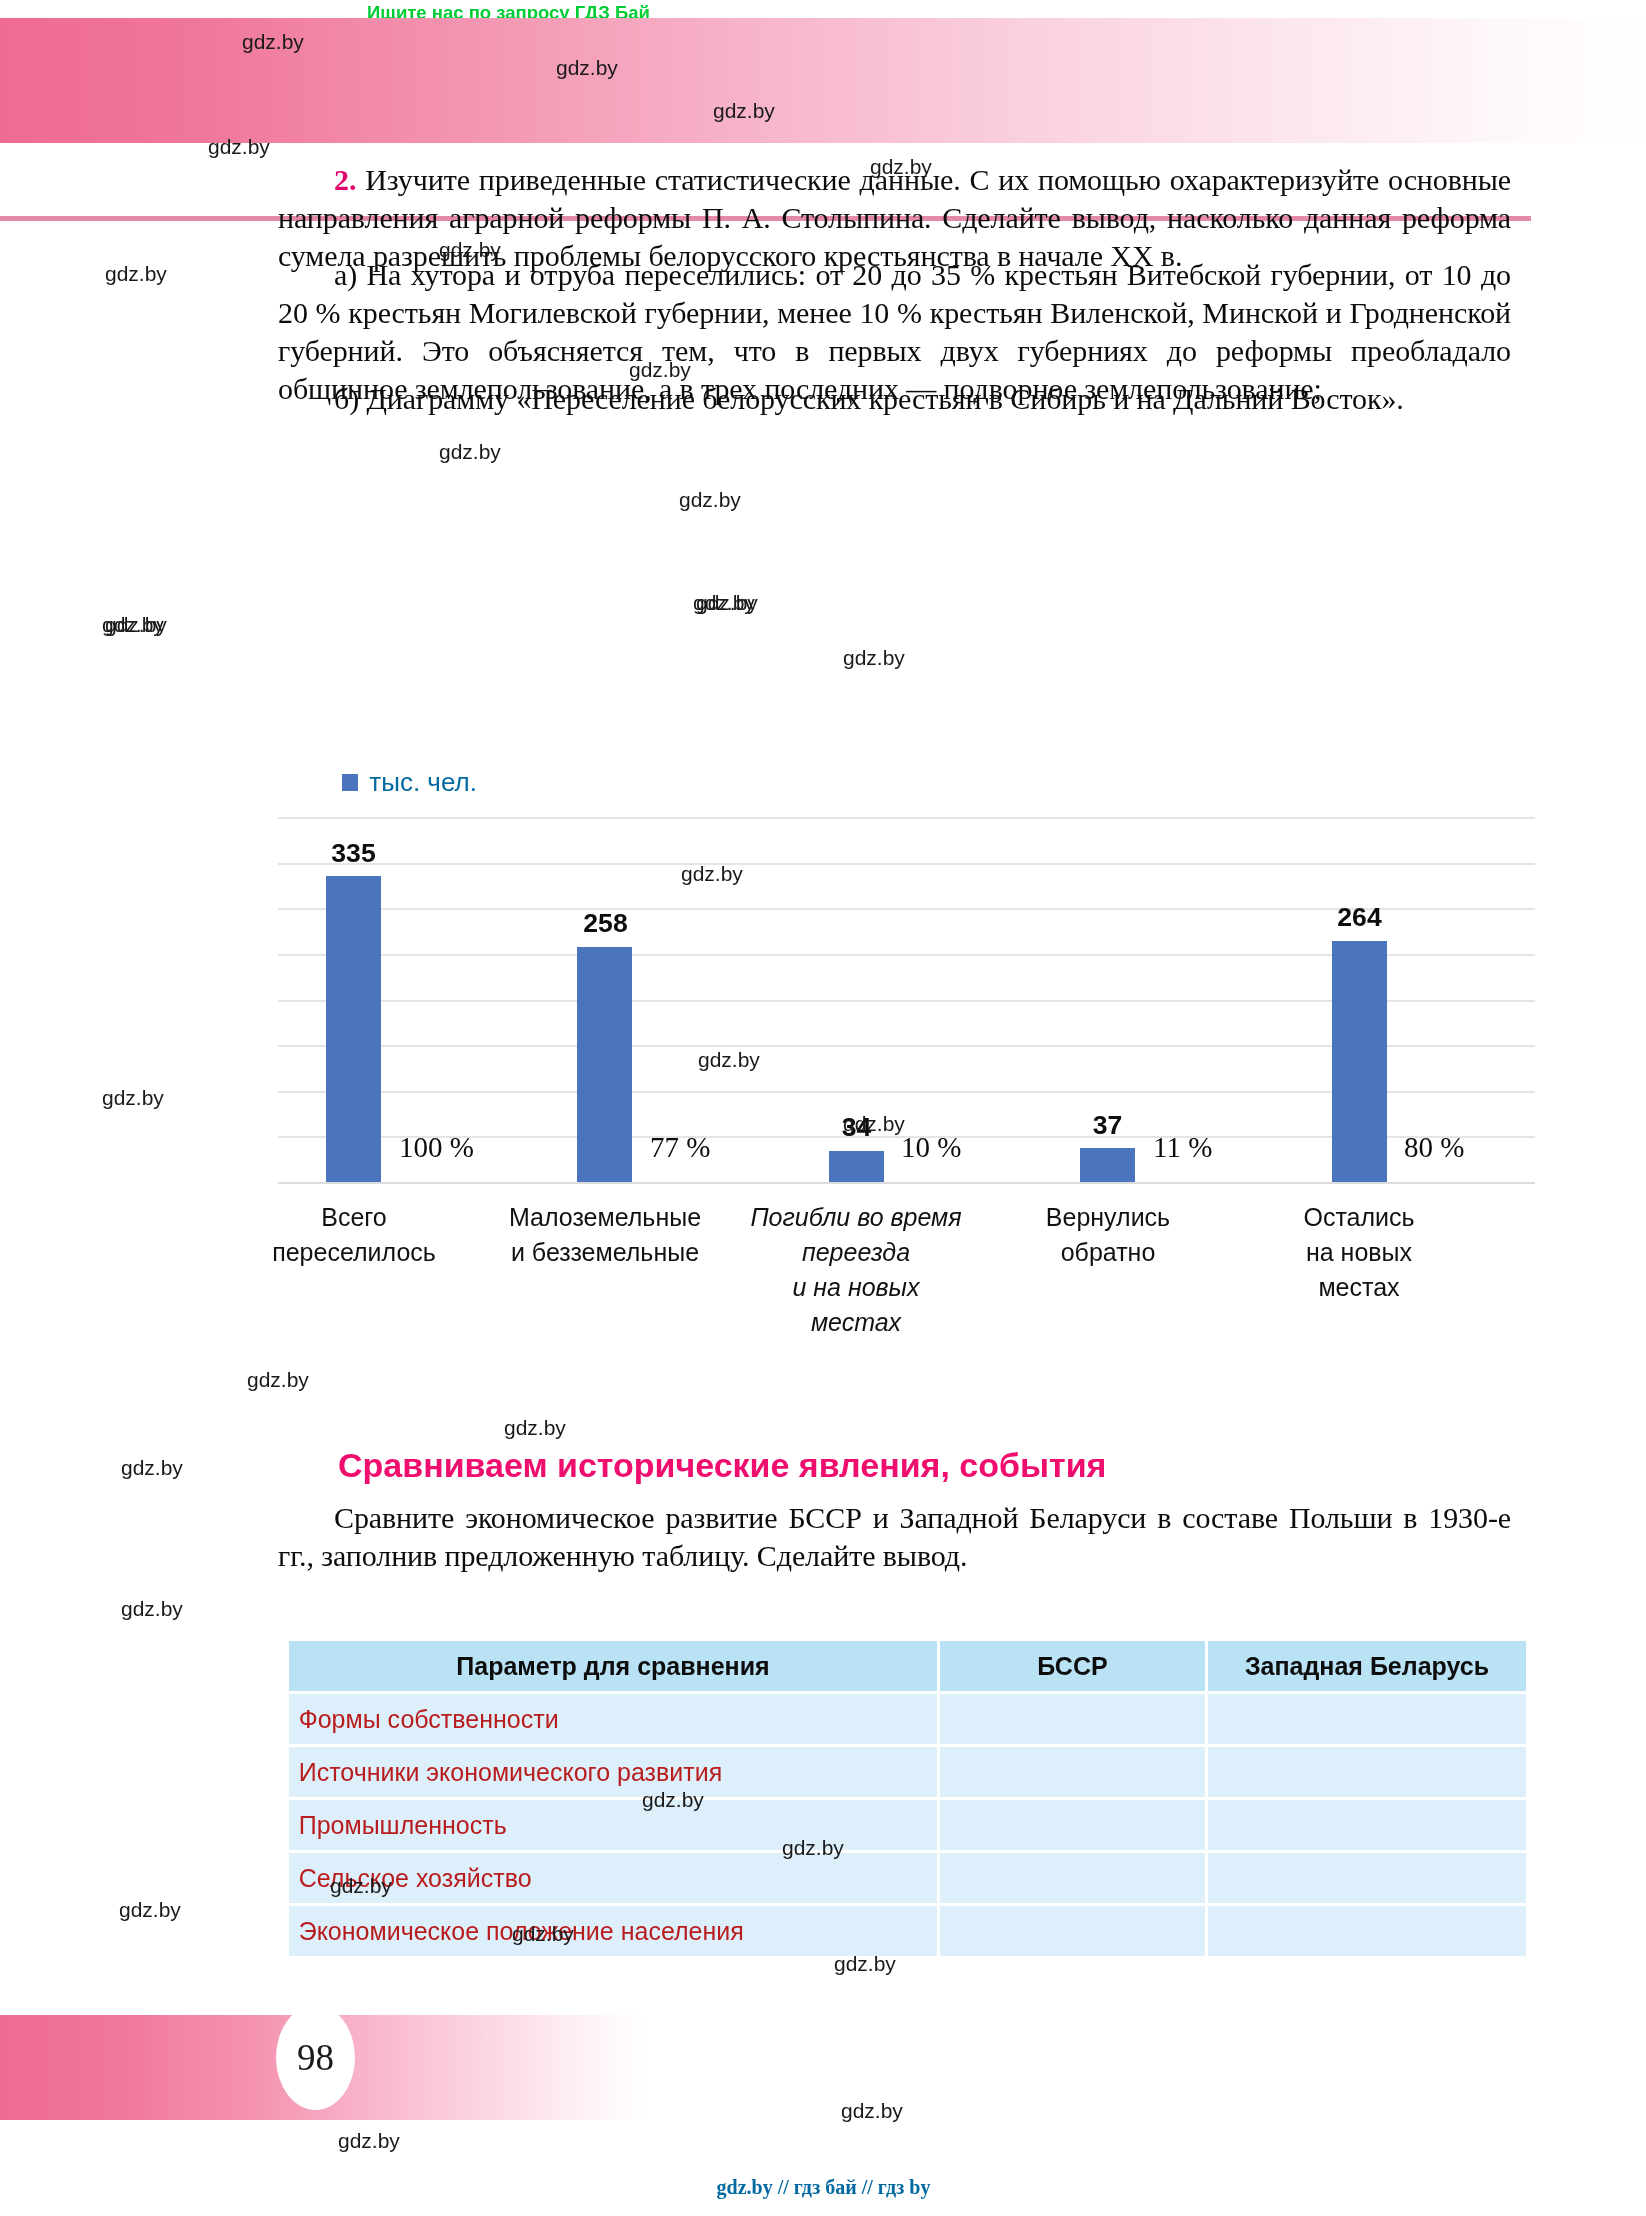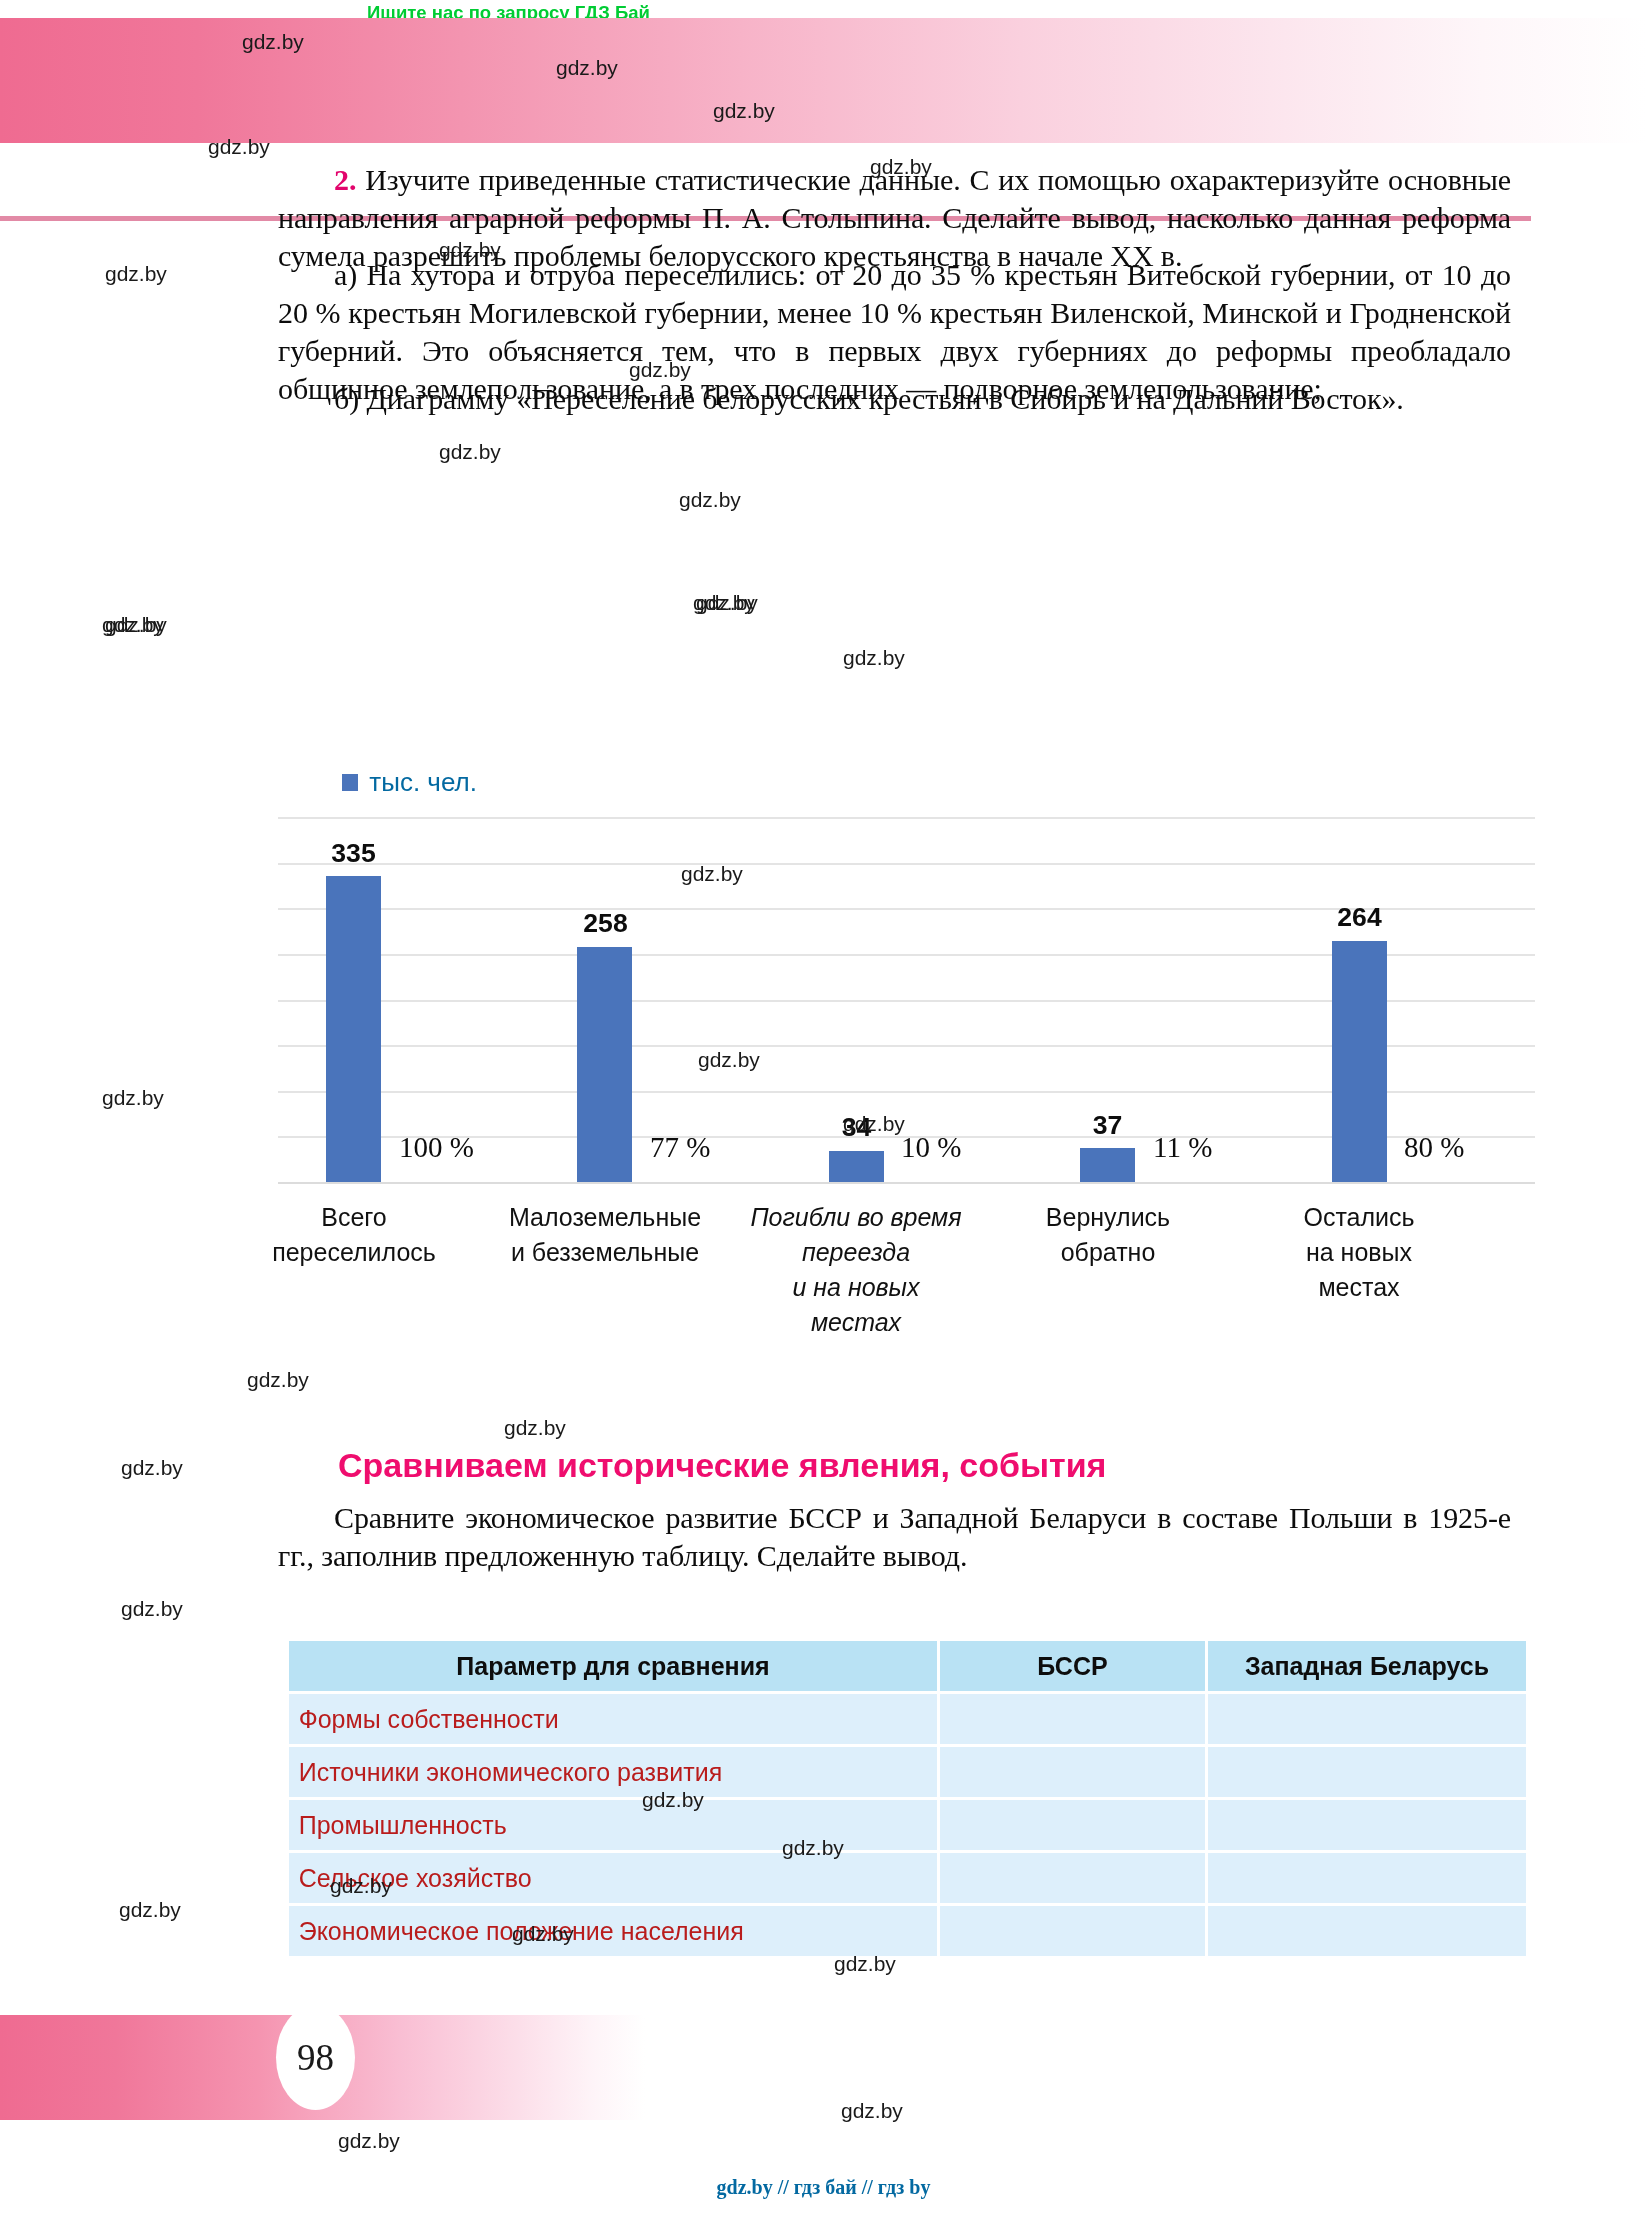--- a/index.html
+++ b/index.html
@@ -343,21 +343,21 @@
   <div class="wm" style="left:698px; top:1048px;">gdz.by</div>
   <div class="wm" style="left:102px; top:1086px;">gdz.by</div>
   <div class="wm" style="left:843px; top:1112px;">gdz.by</div>
   <div class="wm" style="left:247px; top:1368px;">gdz.by</div>
   <div class="wm" style="left:504px; top:1416px;">gdz.by</div>
   <div class="wm" style="left:121px; top:1456px;">gdz.by</div>
 
   <div class="sec-heading">Сравниваем исторические явления, события</div>
 
   <div class="para" style="top:1499px;">
-    <span class="indent"></span><span>Сравните экономическое развитие БССР и Западной Беларуси в составе Польши в 1925-е гг., заполнив предложенную таблицу. Сделайте вывод.</span>
+    <span class="indent"></span><span>Сравните экономическое развитие БССР и Западной Беларуси в составе Польши в 1930-е гг., заполнив предложенную таблицу. Сделайте вывод.</span>
   </div>
 
   <div class="wm" style="left:121px; top:1597px;">gdz.by</div>
 
   <table id="cmp-table">
     <thead>
       <tr>
         <th class="col-param">Параметр для сравнения</th>
         <th class="col-bssr">БССР</th>
         <th class="col-west">Западная Беларусь</th>

